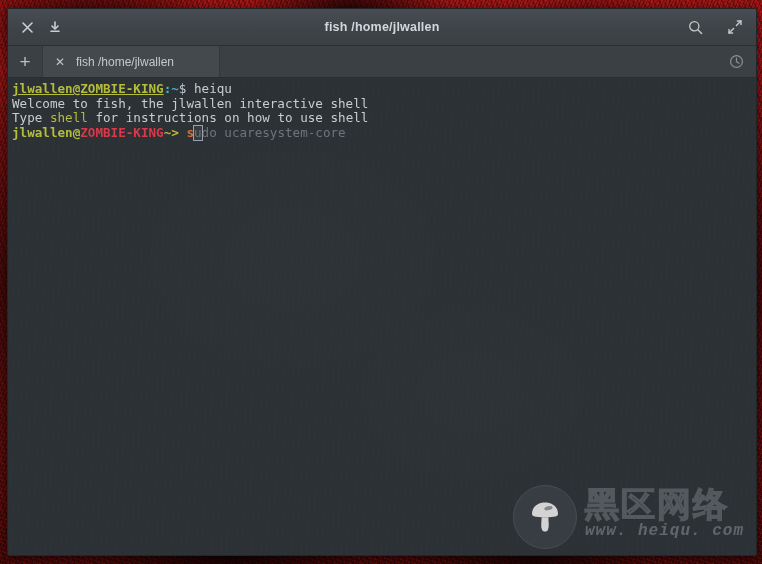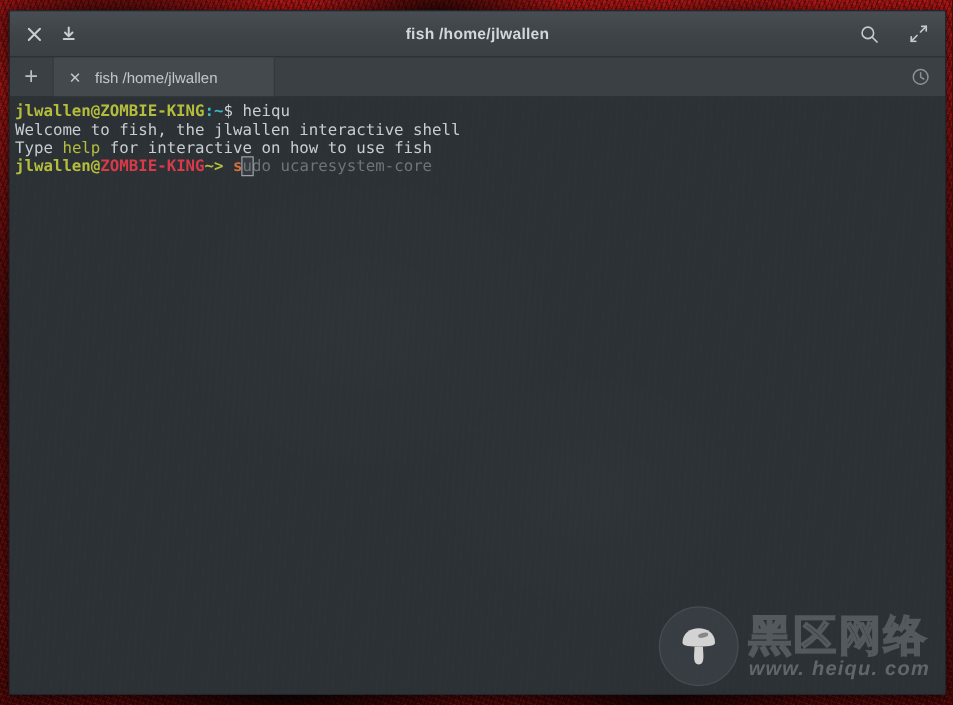--- a/index.html
+++ b/index.html
@@ -160,21 +160,20 @@
     outline-offset: 0px;
     background: rgba(255,255,255,.05);
   }
 
   
   #watermark {
     position:absolute;
     right: 12px;
     bottom: 6px;
     display:flex;
-    align-items:center;
     gap: 8px;
     pointer-events:none;
     opacity: .85;
   }
   #wm-logo {
     width: 62px; height: 62px;
     border-radius: 50%;
     background: #3a4045;
     border: 1px solid #4d5257;
     display:flex; align-items:center; justify-content:center;
@@ -184,21 +183,21 @@
     font-family:"DejaVu Sans", sans-serif;
     font-size: 34px;
     font-weight: bold;
     letter-spacing: 2px;
     line-height: 38px;
     color: transparent;
     -webkit-text-stroke: 1.4px #5a6065;
     text-shadow: 0 1px 0 rgba(0,0,0,.4);
   }
   #wm-url {
-    font-family:Liberation Sans, sans-serif;
+    font-family:Liberation Mono, monospace;
     font-size: 16px;
     font-style: italic;
     font-weight: bold;
     letter-spacing: 1px;
     color: #6a7076;
     margin-top: 1px;
   }
 </style>
 </head>
 <body>
@@ -258,23 +257,23 @@
       <div id="history-btn" title="history">
         <svg width="15" height="15" viewBox="0 0 15 15" aria-hidden="true">
           <circle cx="7.5" cy="7.5" r="5.9" stroke="#8b9196" stroke-width="1.2" fill="none"></circle>
           <path d="M7.5 4.2 L7.5 7.7 L10 9.2" stroke="#8b9196" stroke-width="1.2" fill="none" stroke-linecap="round" stroke-linejoin="round"></path>
         </svg>
       </div>
     </div>
 
     <div id="terminal">
       <div id="term-lines">
-          <div class="line"><span class="b" style="color: rgb(181, 189, 60);">jlwallen@ZOMBIE-KING</span><span class="b" style="color: rgb(63, 184, 196);">:~</span><span style="color: rgb(200, 205, 209);">$</span><span style="color: rgb(200, 205, 209);"> heiqu</span></div>
+          <div class="line"><span class="b" style="color: rgb(181, 189, 60); text-decoration: underline;">jlwallen@ZOMBIE-KING</span><span class="b" style="color: rgb(63, 184, 196);">:~</span><span style="color: rgb(200, 205, 209);">$</span><span style="color: rgb(200, 205, 209);"> heiqu</span></div>
           <div class="line"><span style="color: rgb(200, 205, 209);">Welcome to fish, the jlwallen interactive shell</span></div>
-          <div class="line"><span style="color: rgb(200, 205, 209);">Type </span><span style="color: rgb(181, 189, 60);">help</span><span style="color: rgb(200, 205, 209);"> for interactive on how to use fish</span></div>
+          <div class="line"><span style="color: rgb(200, 205, 209);">Type </span><span style="color: rgb(181, 189, 60);">shell</span><span style="color: rgb(200, 205, 209);"> for instructions on how to use shell</span></div>
           <div class="line"><span class="b" style="color: rgb(181, 189, 60);">jlwallen@</span><span class="b" style="color: rgb(217, 58, 74);">ZOMBIE-KING</span><span class="b" style="color: rgb(181, 189, 60);">~&gt;</span><span style="color: rgb(200, 205, 209);"> </span><span class="b" style="color: rgb(210, 112, 58);">s</span><span class="cursor-cell" style="color: rgb(110, 117, 122);">u</span><span style="color: rgb(110, 117, 122);">do ucaresystem-core</span></div>
         </div>
 
       <div id="watermark">
         <div id="wm-logo">
           <svg width="42" height="42" viewBox="0 0 42 42" aria-hidden="true">
             <path d="M8 18 C8 10.5 14 6.5 21 6.5 C28 6.5 34 10.5 34 18 C34 20.2 31.5 21.3 21 21.3 C10.5 21.3 8 20.2 8 18 Z" fill="#f0f0ee"></path>
             <ellipse cx="24.5" cy="12.2" rx="4.2" ry="1.9" fill="#4a4f54" opacity=".55" transform="rotate(-14 24.5 12.2)"></ellipse>
             <path d="M17.6 21.3 L24.4 21.3 C24.4 26 25.6 31.4 23.6 34.4 C22.6 35.9 19.4 35.9 18.4 34.4 C16.4 31.4 17.6 26 17.6 21.3 Z" fill="#f0f0ee"></path>
           </svg>

